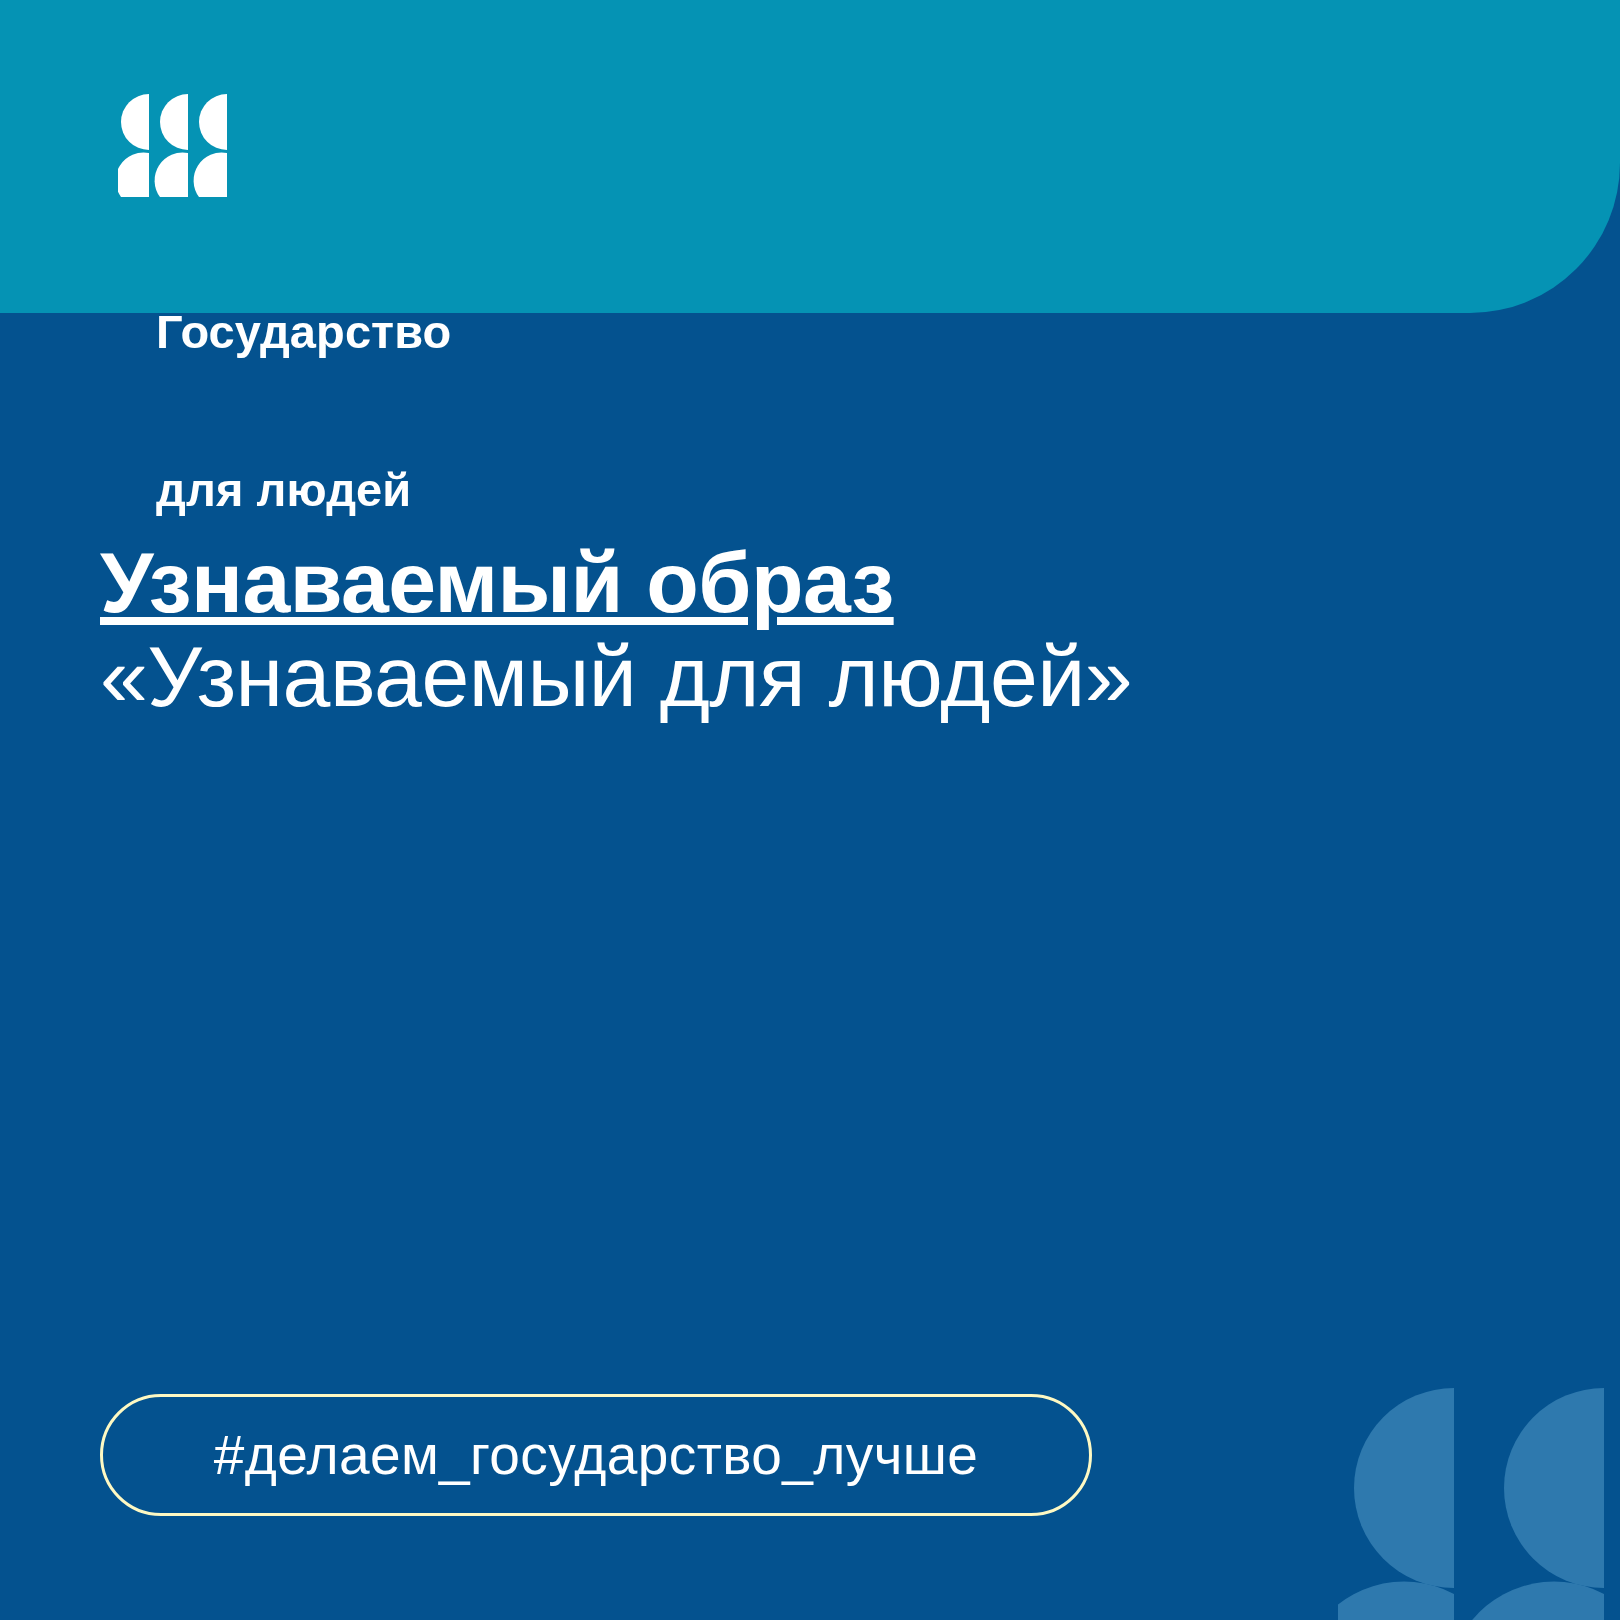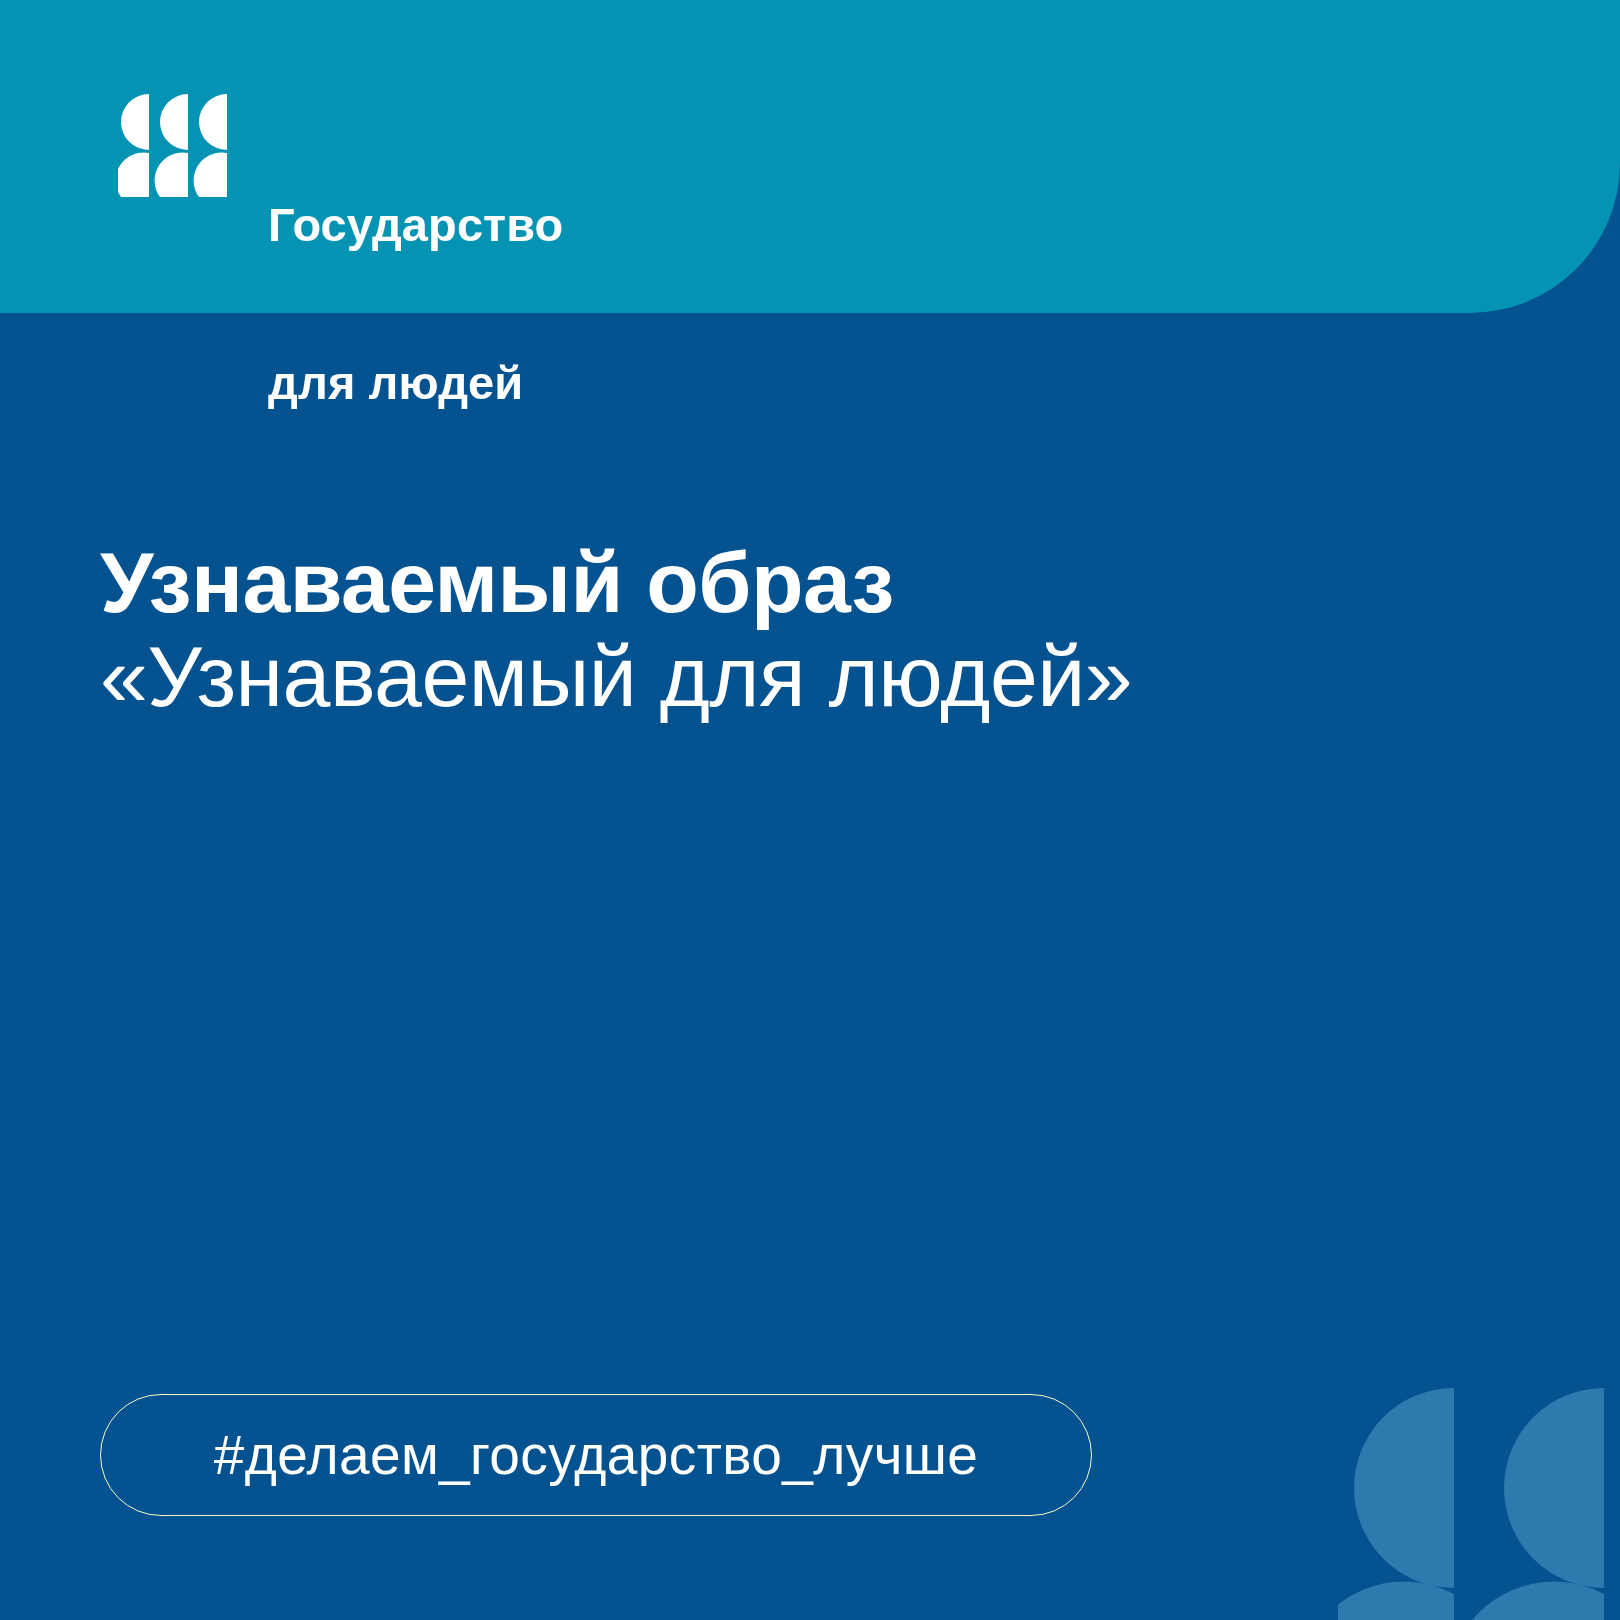--- a/index.html
+++ b/index.html
@@ -33,21 +33,21 @@
     border-bottom-right-radius: 150px;
     z-index: 2;
   }
 
   
   .brand-lockup {
     position: absolute;
     left: 118px;
     top: 92px;
     display: flex;
-    flex-direction: row;
+    flex-direction: column;
     align-items: flex-start;
     z-index: 3;
   }
 
   .logo-mark {
     width: 112px;
     height: 107px;
     display: block;
     flex: 0 0 auto;
   }
@@ -75,34 +75,35 @@
   }
   .headline .hl-line {
     display: block;
     font-size: 86px;
     line-height: 94px;
     white-space: nowrap;
     letter-spacing: -0.5px;
   }
   .headline .hl-bold {
     font-weight: bold;
+    text-decoration: underline;
   }
   .headline .hl-light {
     font-weight: normal;
   }
 
   
   .hashtag-pill {
     position: absolute;
     left: 100px;
     top: 1394px;
     width: 992px;
     height: 122px;
     box-sizing: border-box;
-    border: 1px solid #fef9c3;
+    border: 3px solid #fef9c3;
     border-radius: 61px;
     display: flex;
     align-items: center;
     justify-content: center;
     z-index: 4;
     background: transparent;
   }
   .hashtag-text {
     font-size: 55px;
     font-weight: normal;

